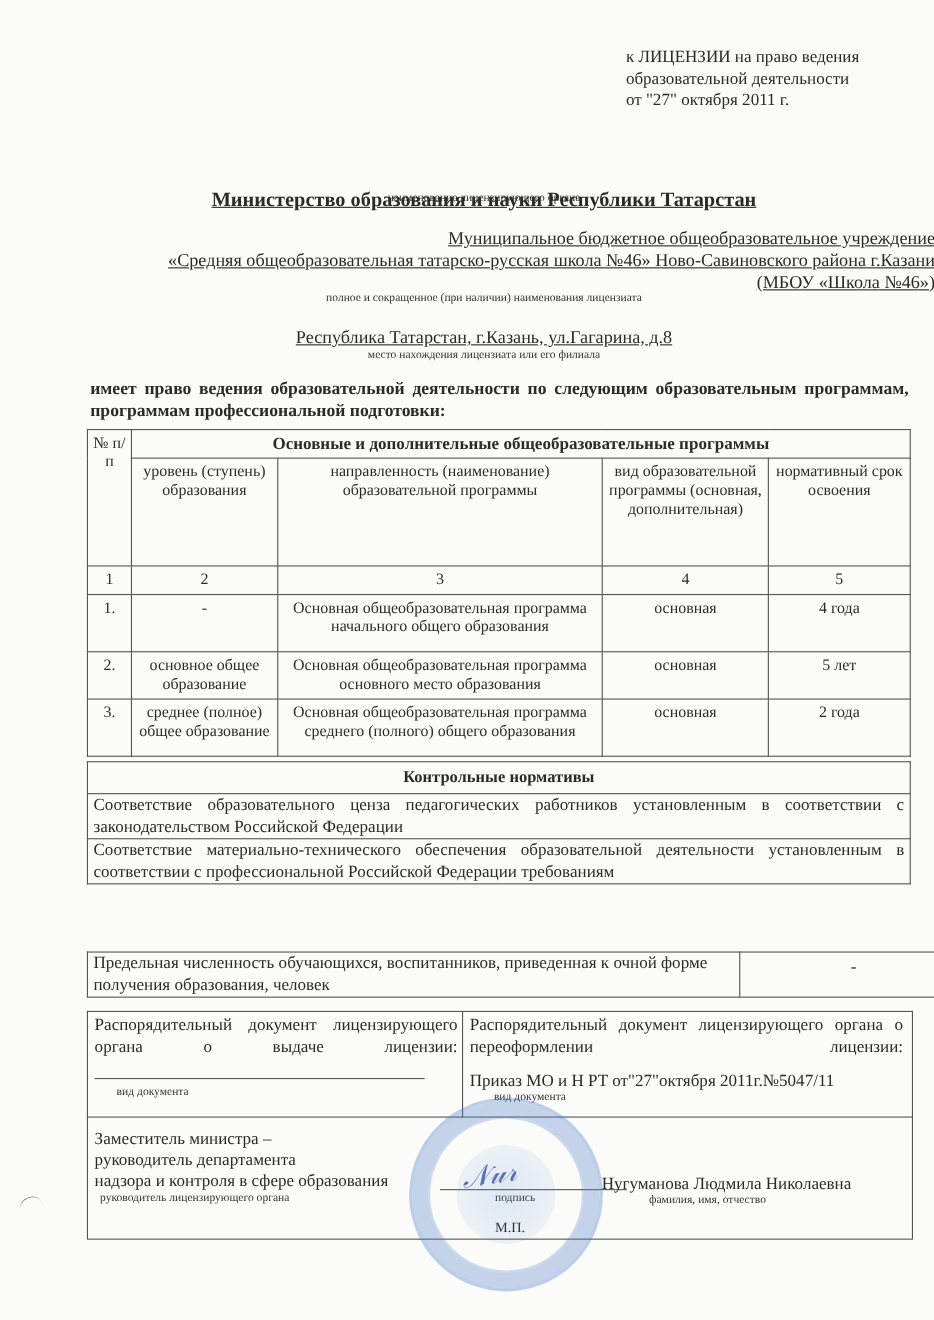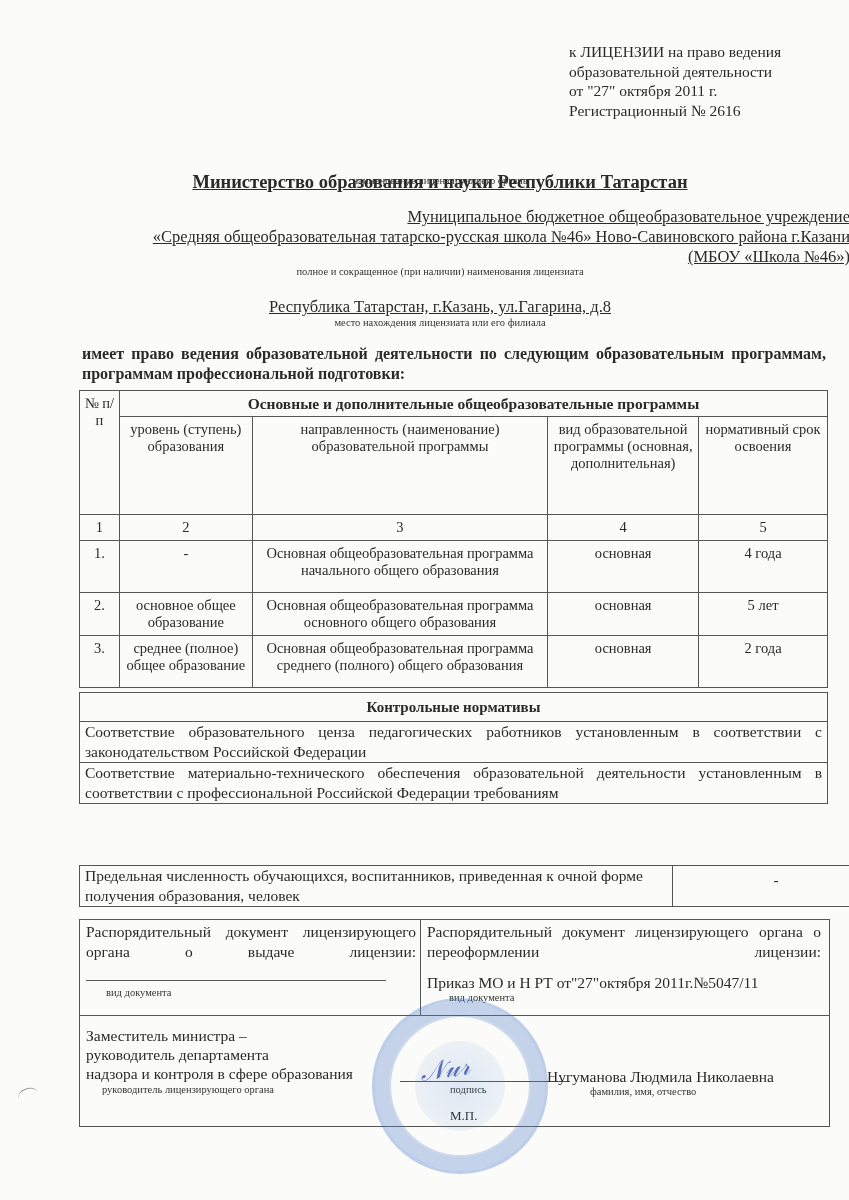--- a/index.html
+++ b/index.html
@@ -82,21 +82,20 @@
     border-top: 1px solid #888; border-radius: 50% 50% 0 0; transform: rotate(-20deg);
   }
 </style>
 </head>
 <body>
 
 <div class="abs appendix">
   <div>к ЛИЦЕНЗИИ на право ведения</div>
   <div>образовательной деятельности</div>
   <div>от "27" октября 2011 г.</div>
-  <div>Регистрационный № 2616</div>
 </div>
 
 <div class="abs ministry">Министерство образования и науки Республики Татарстан</div>
 <div class="abs caption cap1">наименование лицензирующего органа</div>
 
 <div class="abs licensee">
   <span>Муниципальное бюджетное общеобразовательное учреждение</span>
   <span>«Средняя общеобразовательная татарско-русская школа №46» Ново-Савиновского района г.Казани</span>
   <span>(МБОУ «Школа №46»)</span>
 </div>
@@ -135,21 +134,21 @@
   <tr style="height:52px">
     <td>1.</td>
     <td>-</td>
     <td>Основная общеобразовательная программа начального общего образования</td>
     <td>основная</td>
     <td>4 года</td>
   </tr>
   <tr style="height:36px">
     <td>2.</td>
     <td>основное общее образование</td>
-    <td>Основная общеобразовательная программа основного общего образования</td>
+    <td>Основная общеобразовательная программа основного место образования</td>
     <td>основная</td>
     <td>5 лет</td>
   </tr>
   <tr style="height:52px">
     <td>3.</td>
     <td>среднее (полное) общее образование</td>
     <td>Основная общеобразовательная программа среднего (полного) общего образования</td>
     <td>основная</td>
     <td>2 года</td>
   </tr>
@@ -191,21 +190,21 @@
     <div class="caption" style="text-align:left; margin:0 0 0 28px">вид документа</div>
   </div>
 </div>
 
 <div class="abs sign">
   <div class="abs" style="left:6px; top:10px; font-size:15.5px; line-height:19px">
     <div>Заместитель министра –</div>
     <div>руководитель департамента</div>
     <div>надзора и контроля в сфере образования</div>
   </div>
-  <div class="abs caption" style="left:22px; top:68px; text-align:left">руководитель лицензирующего органа</div>
+  <div class="abs caption" style="left:11px; top:68px; text-align:left">руководитель лицензирующего органа</div>
   <div class="abs" style="left:320px; top:65px; width:170px; border-top:1px solid #555"></div>
   <div class="abs caption" style="left:370px; top:68px">подпись</div>
   <div class="abs" style="left:467px; top:52px; font-size:15.5px">Нугуманова Людмила Николаевна</div>
   <div class="abs caption" style="left:510px; top:70px">фамилия, имя, отчество</div>
   <div class="abs" style="left:370px; top:92px; font-size:13px">М.П.</div>
 </div>
 
 <div class="abs stamp">
   <div class="abs stamp-inner"></div>
 </div>

